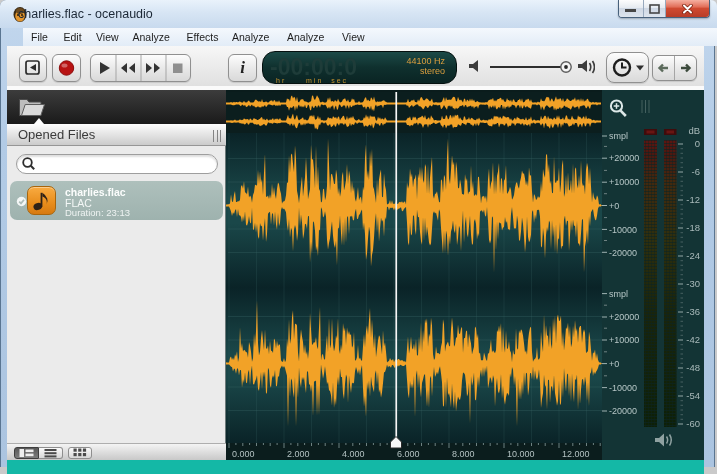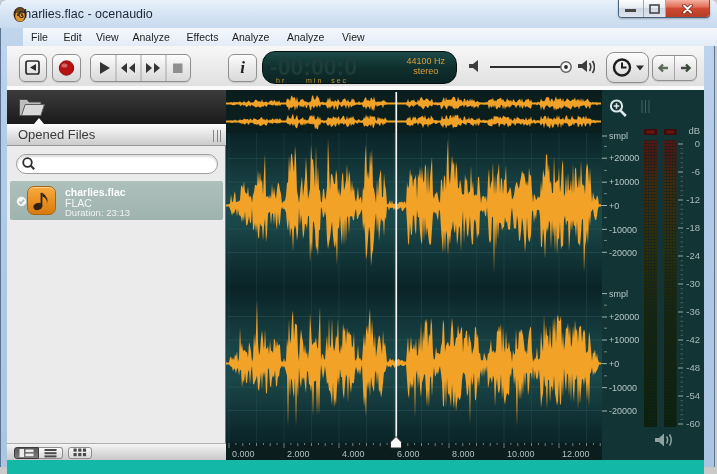--- a/index.html
+++ b/index.html
@@ -10,31 +10,31 @@
 #wbmin{width:25px}#wbmax{width:22px}
 #wbclose{width:43px;border-right:none;background:linear-gradient(180deg,#f5b0a1 0%,#e2705a 40%,#cf4a31 50%,#b83d27 100%)}
 #menubar{position:absolute;left:23px;top:28px;width:697px;height:18px;background:linear-gradient(180deg,#f4f8fd,#e2ecf7)}
 .mi{position:absolute;top:0;height:18px;line-height:18px;font-size:10.5px;color:#1d1d1d}
 #toolbar{position:absolute;left:7px;top:46px;width:697px;height:40px;background:linear-gradient(180deg,#f7f7f7,#e0e0e0)}
 #tstrip{position:absolute;left:7px;top:86px;width:697px;height:4px;background:#fafafa}
 .tb{position:absolute;border:1px solid #909090;border-radius:6px;background:linear-gradient(180deg,#fdfdfd,#e9e9e9 50%,#d9d9d9);box-shadow:0 1px 1px rgba(0,0,0,.12)}
 #timebox{position:absolute;left:262px;top:51px;width:195px;height:33px;border-radius:13px;background:linear-gradient(180deg,#1c4a47 0%,#0f302e 50%,#0a2423 100%);border:1px solid #04100f;overflow:hidden}
 .dim{position:absolute;left:7px;top:2px;font-size:23px;font-weight:bold;color:#1e3c39;letter-spacing:0px}
 .bright{position:absolute;left:77px;top:0px;font-size:26px;font-weight:bold;color:#f0a52e}
-.tbr{position:absolute;right:11px;top:5px;font-size:9px;color:#dc9f3e;text-align:center;line-height:9.5px}
+.tbr{position:absolute;right:11px;top:5px;font-size:9px;color:#dc9f3e;text-align:right;line-height:9.5px}
 .hrl{position:absolute;left:13px;top:25px;font-size:7px;color:#c8932e;letter-spacing:2px}
 #main{position:absolute;left:7px;top:90px;width:697px;height:407px;background:#14b8a6}
 #lpanel{position:absolute;left:0;top:0;width:219px;height:370px;background:#ebebeb;border-right:1px solid #6d7a7a}
 #dstrip{position:absolute;left:0;top:0;width:219px;height:33.5px;background:linear-gradient(180deg,#3c3c3c,#1a1a1a)}
 #notch{position:absolute;left:27px;top:27.5px;width:0;height:0;border-left:5.5px solid transparent;border-right:5.5px solid transparent;border-bottom:6px solid #fdfdfd}
 #phead{position:absolute;left:0;top:33.5px;width:219px;height:22.5px;background:linear-gradient(180deg,#fdfdfd,#cbcbcb);border-bottom:1px solid #969696}
 #phead span{position:absolute;left:11px;top:3px;font-size:13px;color:#3b3b3b}
 #grip{position:absolute;right:3px;top:6px;width:10px;height:12px;background:repeating-linear-gradient(90deg,#838383 0 1px,transparent 1px 3.5px)}
 #search{position:absolute;left:9px;top:63.5px;width:201.5px;height:20px;border-radius:10px;background:#fff;border:1px solid #9e9e9e;box-shadow:inset 0 2px 2px rgba(0,0,0,.13)}
-#item{position:absolute;left:3px;top:91px;width:213px;height:39px;border-radius:2px;background:linear-gradient(180deg,#aec0bc,#9eb2ae)}
+#item{position:absolute;left:3px;top:91px;width:213px;height:39px;border-radius:7px;background:linear-gradient(180deg,#aec0bc,#9eb2ae)}
 #fico{position:absolute;left:17px;top:5px;width:29px;height:29px;border-radius:7px;background:linear-gradient(180deg,#f9ab41,#e88d1c 60%,#d67a10);border:1px solid #a8650c;box-shadow:inset 0 1px 0 rgba(255,255,255,.4)}
 #item .t1{position:absolute;left:55px;top:5px;font-size:10.5px;font-weight:bold;color:#fbfdfc}
 #item .t2{position:absolute;left:55px;top:15.5px;font-size:10.5px;color:#f3f7f6}
 #item .t3{position:absolute;left:55px;top:26px;font-size:9.5px;color:#eef3f2}
 #sbar{position:absolute;left:0;top:353px;width:219px;height:17px;background:linear-gradient(180deg,#f4f4f4,#c8c8c8);border-top:1px solid #aeaeae}
 .sb{position:absolute;top:2.5px;height:12.5px;border:1px solid #8e8e8e;background:linear-gradient(180deg,#fafafa,#d7d7d7);display:flex;align-items:center;justify-content:center;overflow:hidden}
 #sb1{left:7px;width:25px;border-radius:3px 0 0 3px;background:linear-gradient(180deg,#585858,#7c7c7c);border-color:#3e3e3e}
 #sb2{left:32px;width:24px;border-radius:0 3px 3px 0;border-left:none}
 #sb3{left:61px;width:24px;border-radius:3px}
 #wavesvg{position:absolute;left:219px;top:0}

